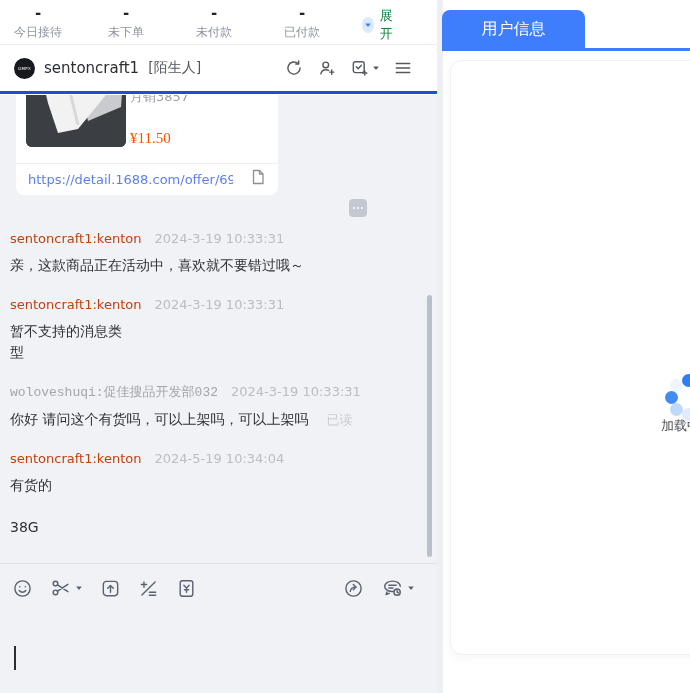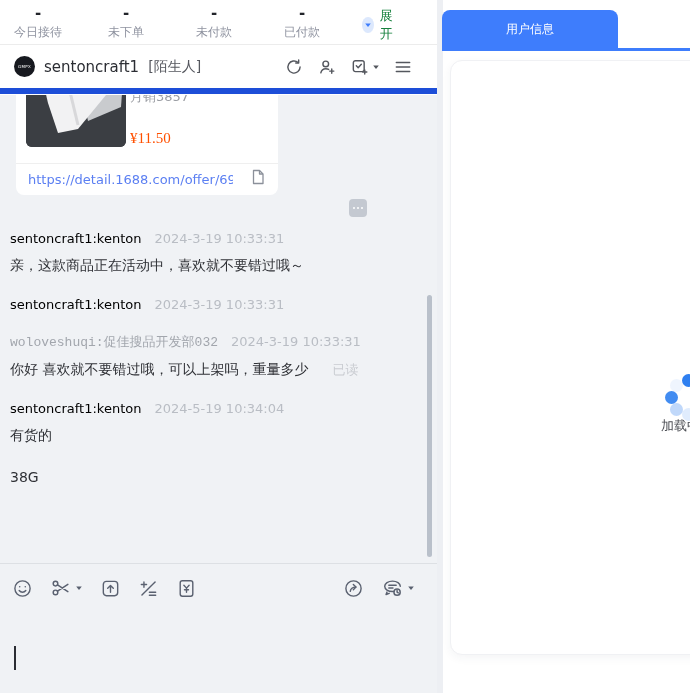--- a/index.html
+++ b/index.html
@@ -16,21 +16,21 @@
   .stats { height:45px; border-bottom:1px solid #ececec; display:flex; align-items:flex-start; padding:5px 0 0 10px; background:#fff; }
   .stat { width:56px; margin-right:32px; display:flex; flex-direction:column; align-items:center; }
   .stat-value { font-size:15px; font-weight:bold; color:#22242a; line-height:16px; }
   .stat-label { font-size:12px; color:#8f93a0; margin-top:3px; white-space:nowrap; }
   .expand { margin-left:auto; display:flex; align-items:center; gap:6px; padding:2px 38px 0 0; cursor:pointer; }
   .expand-badge { width:16px; height:16px; border-radius:50%; background:#dce8fd; display:flex; align-items:center; justify-content:center; }
   .expand-badge svg { display:block; }
   .expand-label { font-size:13px; color:#15803d; }
 
   
-  .chat-header { height:49px; border-bottom:6px solid #1d4ed8; display:flex; align-items:center; padding:0 24px 0 14px; background:#fff; }
+  .chat-header { height:49px; border-bottom:3px solid #1d4ed8; display:flex; align-items:center; padding:0 24px 0 14px; background:#fff; }
   .avatar { width:21px; height:21px; border-radius:50%; background:#17191f; color:#fff; font-size:4px; letter-spacing:.3px; display:flex; align-items:center; justify-content:center; flex:0 0 auto; }
   .chat-title { font-size:15px; color:#2b2d33; margin-left:9px; white-space:nowrap; }
   .chat-tag { font-size:14px; color:#55575e; margin-left:9px; white-space:nowrap; }
   .header-icons { margin-left:auto; display:flex; align-items:center; gap:13px; color:#54575e; }
   .hicon { display:flex; align-items:center; gap:2px; cursor:pointer; }
 
   
   .msgs { position:absolute; left:0; top:95px; width:437px; height:468px; background:#f0f2f5; overflow:hidden; }
 
   .product-card { position:absolute; left:16px; top:-60px; width:262px; height:160px; background:#fff; border-radius:8px; }
@@ -40,41 +40,41 @@
   .product-divider { position:absolute; left:0; right:0; top:128px; height:1px; background:#efefef; }
   .product-link { position:absolute; left:12px; top:137px; max-width:205px; font-size:13px; color:#5b7ff2; white-space:nowrap; overflow:hidden; cursor:pointer; }
   .doc-icon { position:absolute; right:13px; top:134px; color:#8b909a; cursor:pointer; }
 
   .more-btn { position:absolute; left:349px; top:104px; width:18px; height:18px; border-radius:4px; background:#c4c9d1; display:flex; align-items:center; justify-content:center; gap:2px; cursor:pointer; }
   .more-btn i { width:2px; height:2px; border-radius:50%; background:#fff; }
 
   .msg-list { position:absolute; left:10px; top:136px; right:44px; }
   .msg { margin-bottom:21px; }
   .msg-h { font-size:13px; line-height:16px; white-space:nowrap; }
-  .msg-sender { color:#000000; }
+  .msg-sender { color:#c2410c; }
   .msg-sender.self { color:#a2a6ad;font-family:Liberation Mono, monospace; }
   .msg-time { color:#b9bdc4; margin-left:13px; }
   .msg-body { margin-top:8px; font-size:14px; color:#2f3136; line-height:21px; white-space:pre-line; }
-  .msg-read { color:#c9ccd1; font-size:13px; margin-left:24px; }
+  .msg-read { color:#c9ccd1; font-size:13px; margin-left:18px; }
 
   .scroll-thumb { position:absolute; left:427px; top:200px; width:5px; height:262px; border-radius:3px; background:#b9c0ca; }
 
   
   .composer { position:absolute; left:0; bottom:0; width:437px; height:130px; background:#f0f2f5; border-top:1px solid #dde0e4; }
   .tools { display:flex; align-items:center; padding:13px 22px 0 12px; color:#5a6170; }
   .ticon { display:flex; align-items:center; gap:3px; cursor:pointer; margin-right:17px; }
   .ticon.right { margin-right:0; margin-left:17px; }
   .tools .spacer { flex:1; }
   .caret { position:absolute; left:14px; top:44px; width:2px; height:24px; background:#2b2d33; animation:blink 1.1s steps(1) infinite; }
   @keyframes blink { 50% { opacity:0; } }
 
   
   .panel { position:absolute; left:437px; top:0; width:253px; height:693px; background:#fff; }
   .panel-strip { position:absolute; left:0; top:0; width:6px; height:693px; background:#edeff3; }
-  .panel-tab { position:absolute; left:5px; top:10px; width:176px; height:38px; background:#3e7dfc; border-radius:8px 8px 0 0; color:#fff; font-size:12px; display:flex; align-items:center; justify-content:center; cursor:pointer; }
+  .panel-tab { position:absolute; left:5px; top:10px; width:143px; height:38px; background:#3e7dfc; border-radius:8px 8px 0 0; color:#fff; font-size:16px; display:flex; align-items:center; justify-content:center; cursor:pointer; }
   .panel-tabline { position:absolute; left:5px; top:48px; right:-10px; height:3px; background:#3e7dfc; }
   .panel-card { position:absolute; left:13px; top:60px; width:270px; height:595px; background:#fff; border:1px solid #f0f1f4; border-radius:12px; box-shadow:0 3px 10px rgba(31,56,88,.05); }
   .spinner { position:absolute; left:213px; top:312px; width:48px; height:48px; }
   .spinner i { position:absolute; left:50%; top:50%; width:13px; height:13px; margin:-6.5px 0 0 -6.5px; border-radius:50%; background:#2e7ff0; transform:rotate(var(--a)) translate(17px); }
   .loading-text { position:absolute; left:210px; top:356px; font-size:13px; color:#4a4c52; white-space:nowrap; }
 </style>
 </head>
 <body>
 
 <div class="app">
@@ -185,27 +185,29 @@
           <div class="msg-h">
             <span class="msg-sender">sentoncraft1:kenton</span><span class="msg-time">2024-3-19 10:33:31</span>
           </div>
           <div class="msg-body"><span>亲，这款商品正在活动中，喜欢就不要错过哦～</span></div>
         </div>
 
         <div class="msg">
           <div class="msg-h">
             <span class="msg-sender">sentoncraft1:kenton</span><span class="msg-time">2024-3-19 10:33:31</span>
           </div>
+          <div class="msg-body"><span>暂不支持的消息类
+型</span></div>
         </div>
 
         <div class="msg">
           <div class="msg-h">
             <span class="msg-sender self">woloveshuqi:促佳搜品开发部032</span><span class="msg-time">2024-3-19 10:33:31</span>
           </div>
-          <div class="msg-body"><span>你好 喜欢就不要错过哦，可以上架吗，重量多少</span><span class="msg-read">已读</span></div>
+          <div class="msg-body"><span>你好 请问这个有货吗，可以上架吗，可以上架吗</span><span class="msg-read">已读</span></div>
         </div>
 
         <div class="msg">
           <div class="msg-h">
             <span class="msg-sender">sentoncraft1:kenton</span><span class="msg-time">2024-5-19 10:34:04</span>
           </div>
           <div class="msg-body"><span>有货的</span></div>
         </div>
 
         <div class="msg">

